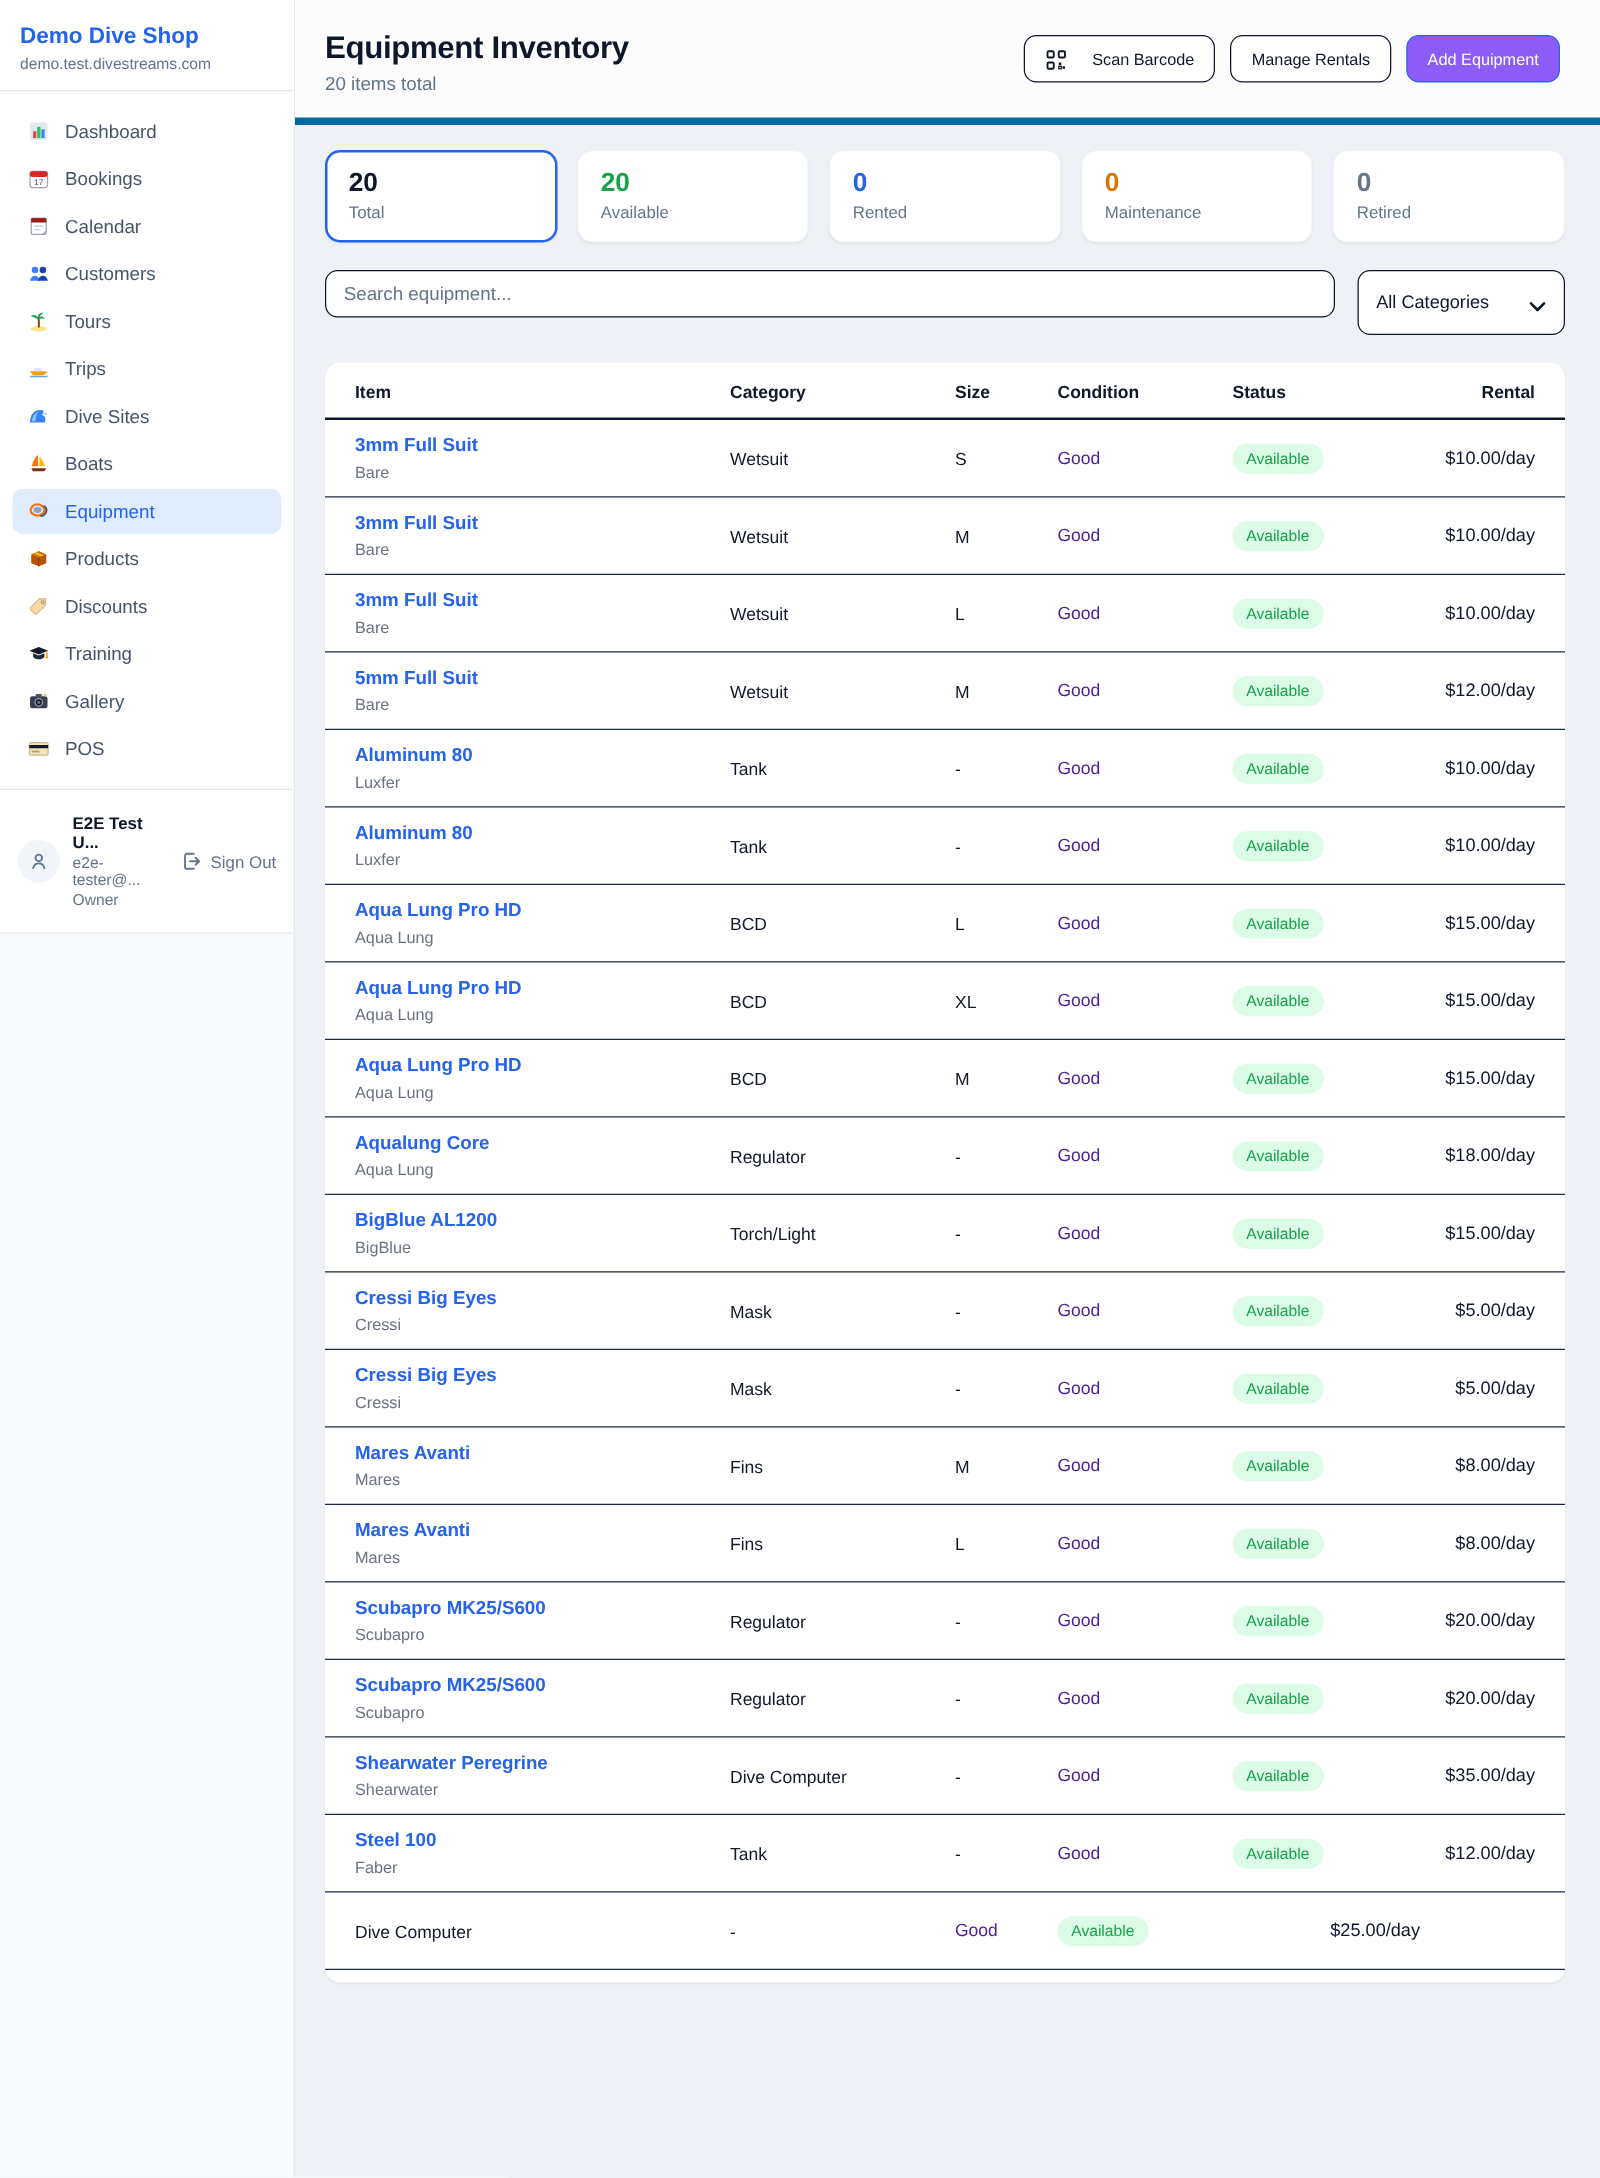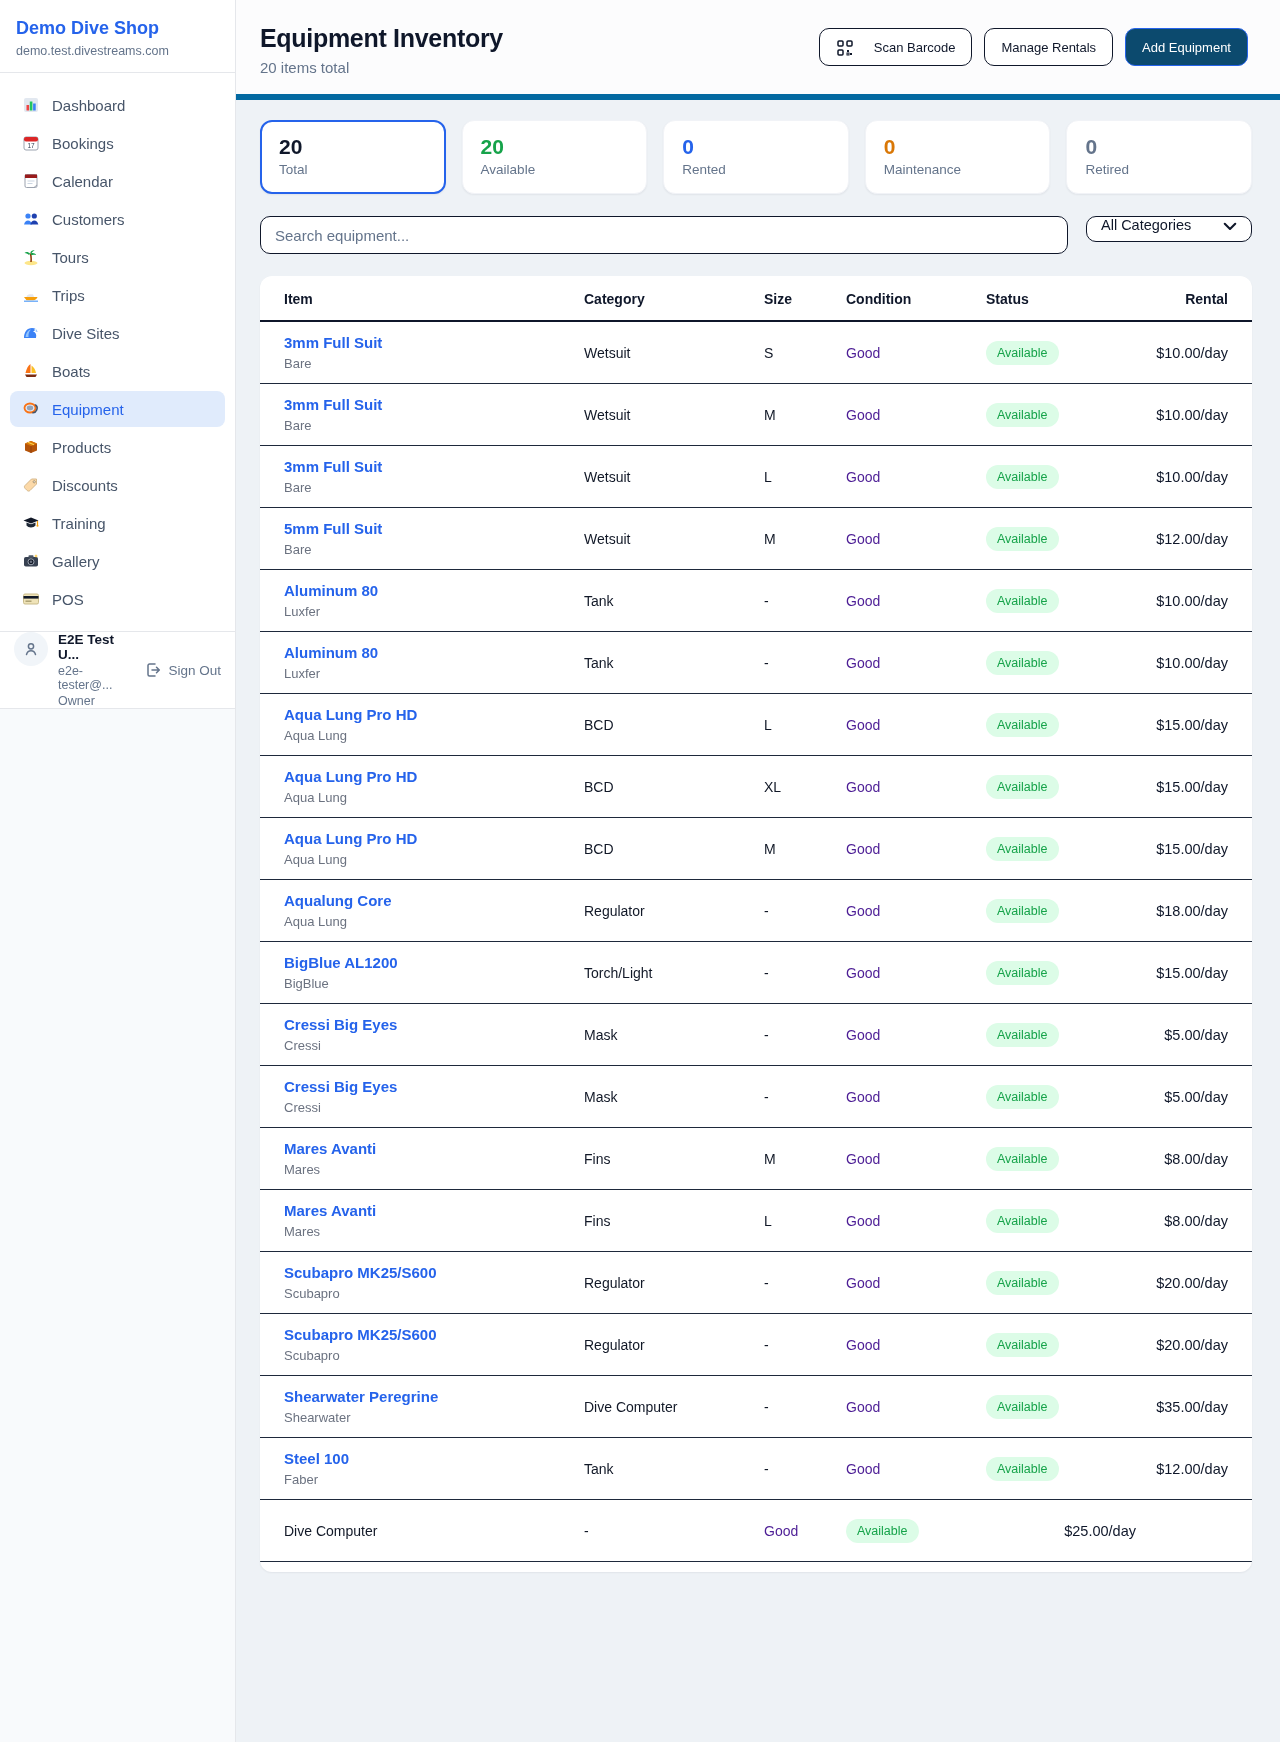--- a/index.html
+++ b/index.html
@@ -26,21 +26,21 @@
     display: flex; align-items: center; gap: 12px;
     padding: 9px 12px; margin: 2px 0;
     font-size: 15px; color: #475569;
     border-radius: 8px; cursor: pointer;
   }
   .nav-item.active { background: #e0ebfc; color: #2563eb; font-weight: 500; }
   .nav-icon { width: 18px; height: 18px; display: inline-flex; flex: 0 0 18px; }
   .nav-icon svg { width: 18px; height: 18px; }
   .user-box {
     border-top: 1px solid #e5e7eb;
-    padding: 0 14px; display: flex; gap: 10px;
+    padding: 19px 14px; display: flex; align-items: center; gap: 10px;
   }
   .avatar {
     width: 34px; height: 34px; border-radius: 50%;
     background: #f1f5f9; display: flex; align-items: center; justify-content: center;
     flex: 0 0 34px;
   }
   .user-meta { flex: 1; min-width: 0; }
   .user-name { font-size: 13.5px; font-weight: 700; color: #0f172a; }
   .user-email, .user-role { font-size: 12.5px; color: #64748b; margin-top: 2px; }
   .signout { display: flex; align-items: center; gap: 6px; color: #64748b; font-size: 13.5px; cursor: pointer; white-space: nowrap; }
@@ -55,21 +55,21 @@
   .page-title { font-size: 25px; font-weight: 800; color: #0f172a; letter-spacing: -0.3px; }
   .page-subtitle { font-size: 15px; color: #64748b; margin-top: 6px; }
   .header-actions { display: flex; gap: 12px; margin-top: 4px; }
   .btn {
     display: inline-flex; align-items: center; gap: 20px;
     font-size: 13px; font-weight: 500;
     padding: 10px 16px; border-radius: 10px; cursor: pointer;
     background: #fff; border: 1px solid #0f172a; color: #0f172a;
     font-family: inherit;
   }
-  .btn.primary { background: #0c4a6e; border-color: #2563eb; color: #fff; text-align: right; }
+  .btn.primary { background: #8b5cf6; border-color: #2563eb; color: #fff; text-align: right; }
   .content { padding: 20px 28px 0 24px; }
   
   .stats { display: grid; grid-template-columns: repeat(5, 1fr); gap: 16px; margin-bottom: 22px; }
   .stat-card {
     background: #fff; border-radius: 12px; padding: 14px 18px 16px;
     border: 1px solid #f1f3f7;
     box-shadow: 0 1px 2px rgba(15,23,42,.06);
     cursor: pointer;
   }
   .stat-card.selected { border: 2px solid #2563eb; padding: 13px 17px 15px; }
@@ -77,23 +77,23 @@
   .stat-label { font-size: 13.5px; color: #64748b; margin-top: 3px; }
   
   .filter-row { display: flex; gap: 18px; margin-bottom: 22px; }
   .search-input {
     flex: 1; height: 38px; background: #fff;
     border: 1px solid #0f172a; border-radius: 10px;
     padding: 0 14px; font-size: 15px; font-family: inherit; color: #0f766e;
   }
   .search-input::placeholder { color: #64748b; }
   .select {
-    width: 166px; height: 26px; background: #fff;
+    width: 166px; height: 52px; background: #fff;
     border: 1px solid #0f172a; border-radius: 10px;
-    display: flex; justify-content: space-between;
+    display: flex; align-items: center; justify-content: space-between;
     padding: 0 12px 0 14px; font-size: 14.5px; cursor: pointer;
   }
   
   .table-card {
     background: #fff; border-radius: 12px;
     box-shadow: 0 1px 2px rgba(15,23,42,.06);
     overflow: hidden; margin-bottom: 24px;
   }
   .t-grid {
     display: grid;

